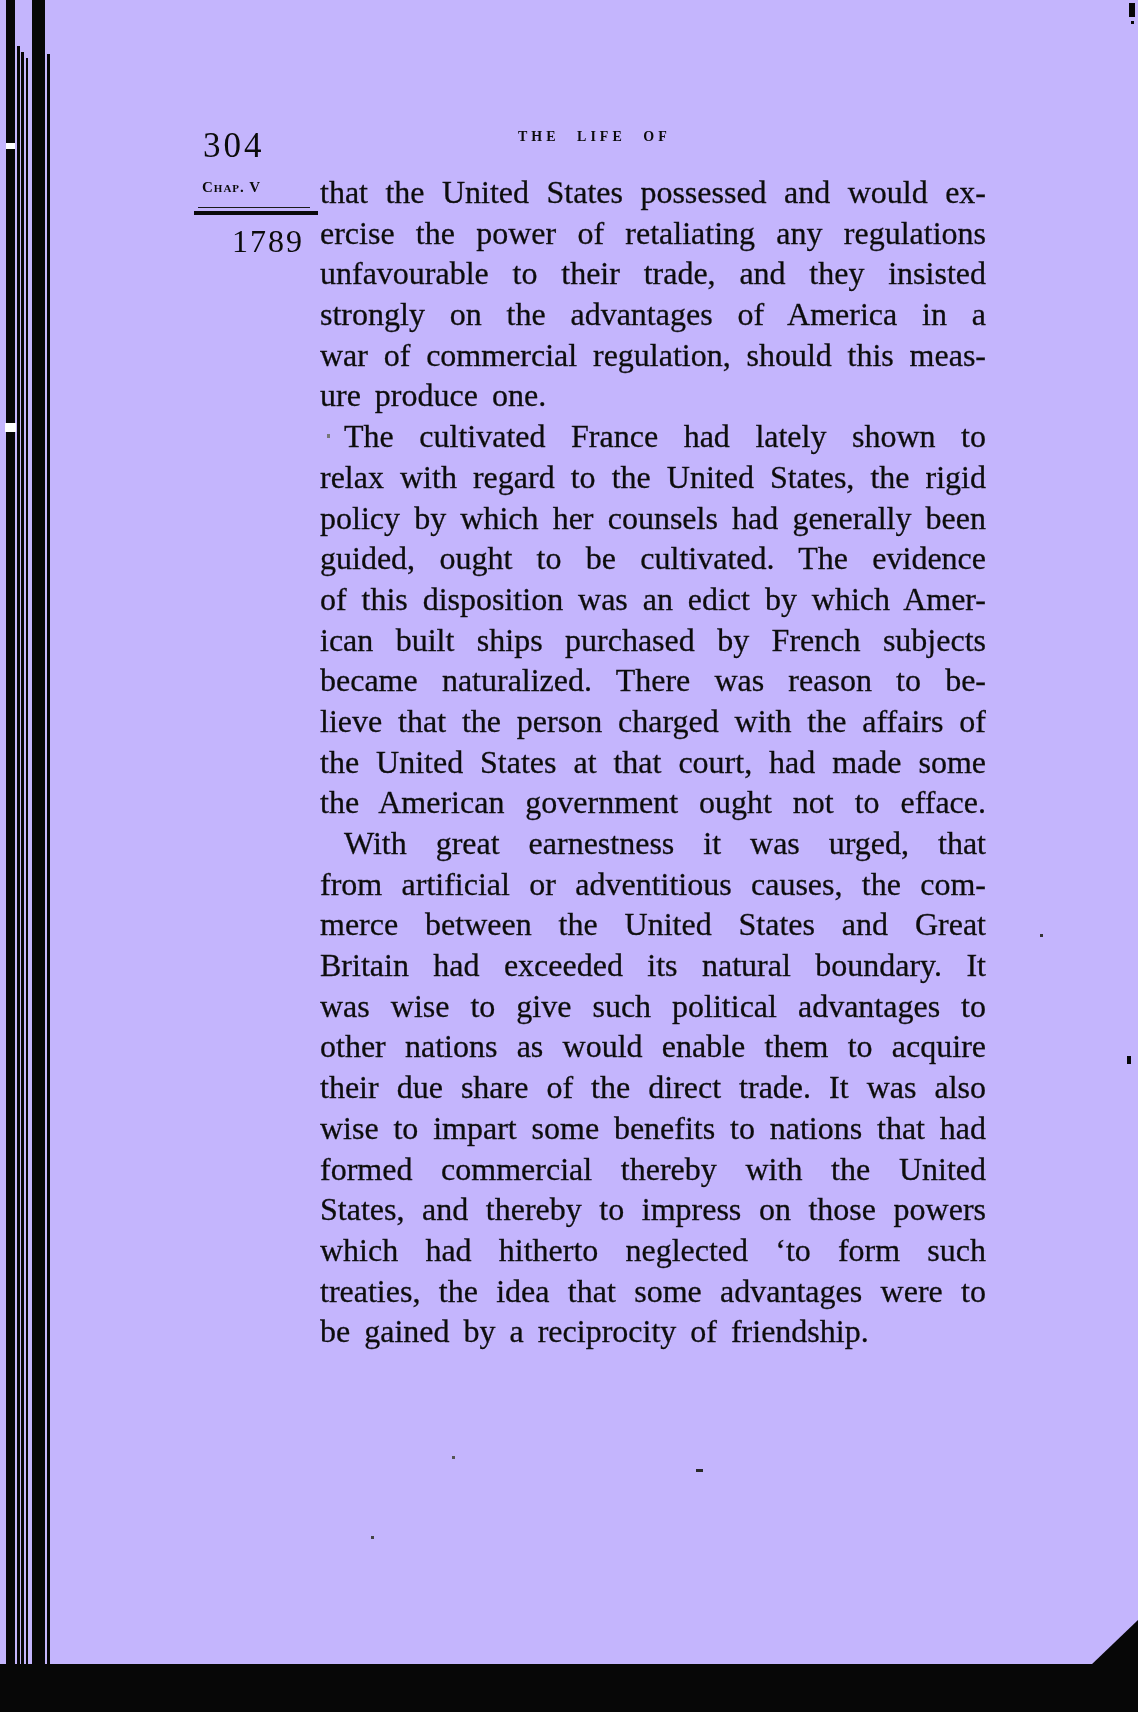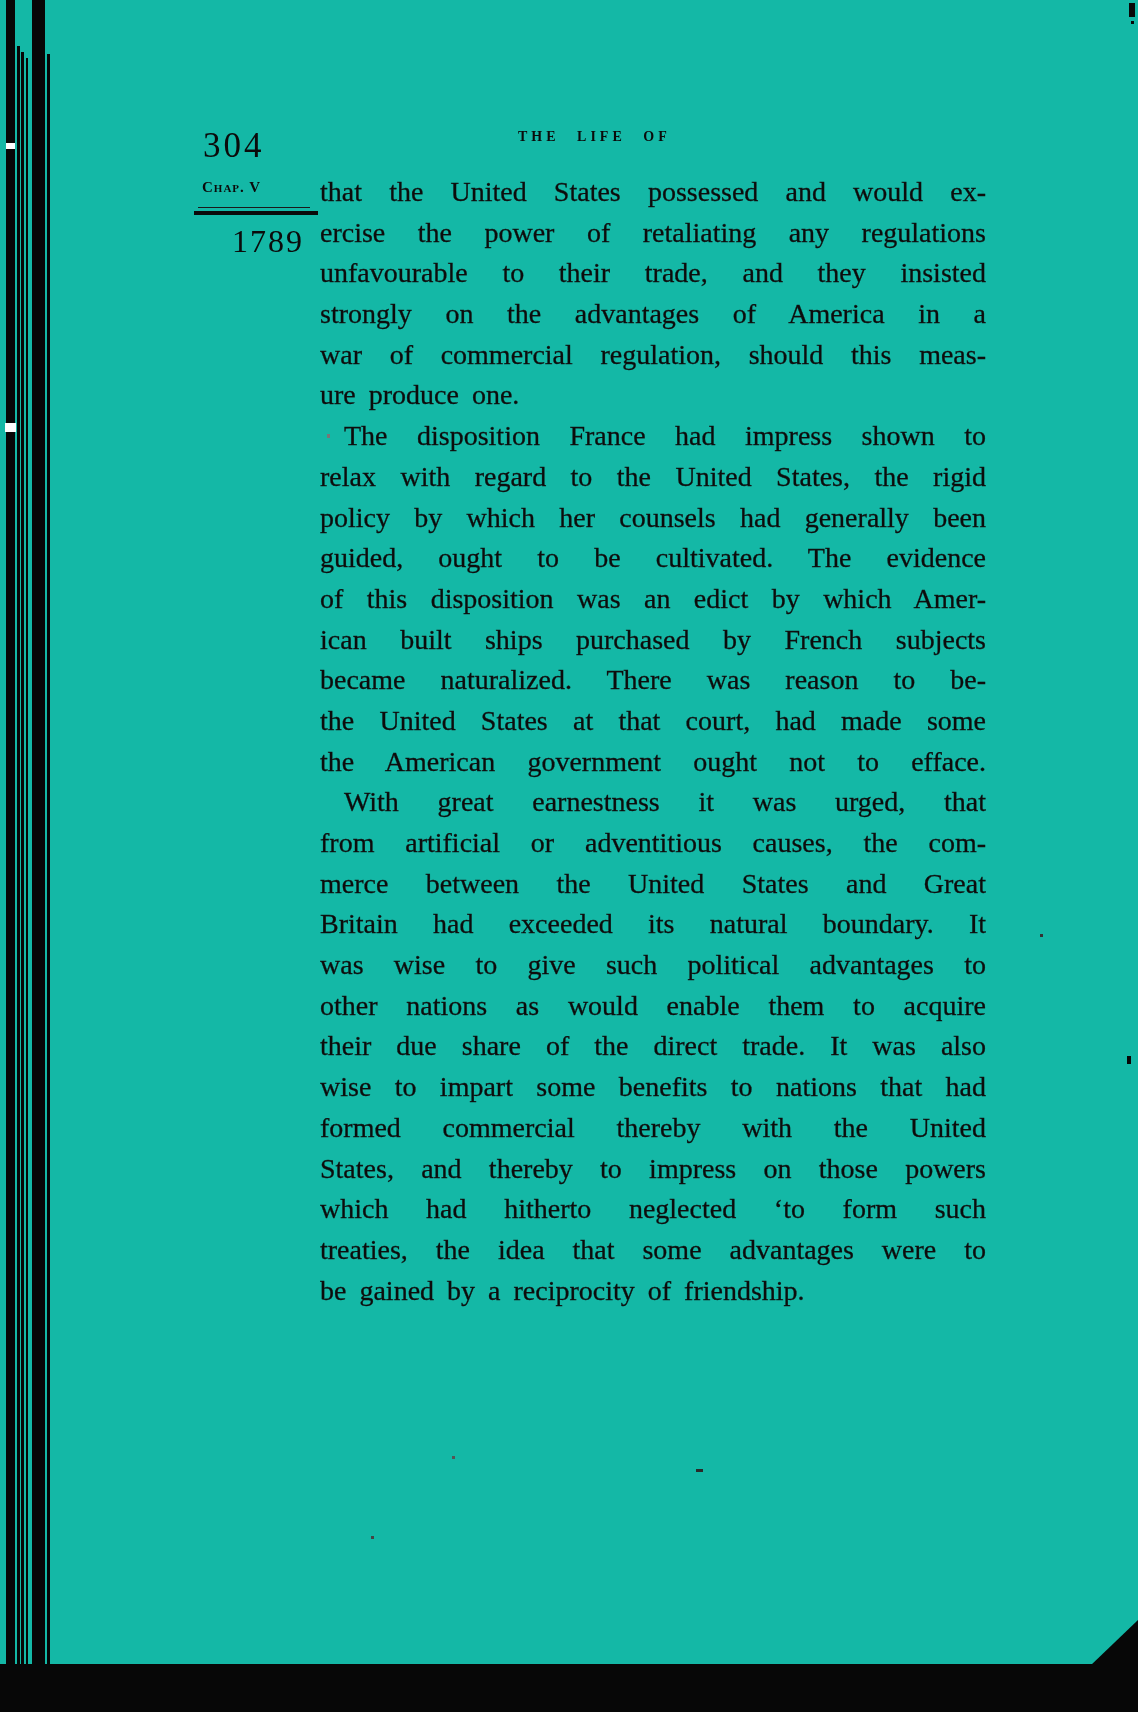--- a/index.html
+++ b/index.html
@@ -4,21 +4,21 @@
 <style>
   html, body { margin: 0; padding: 0; }
   body {
     width: 1138px; height: 1712px;
     position: relative; overflow: hidden;
     background: #ffffff;
     font-family: "Liberation Serif", serif;
   }
   .page {
     position: absolute; inset: 0;
-    background: #14b8a6; color: #0c0c0c;
+    background: #c4b5fd; color: #0c0c0c;
   }
   
   .page-number {
     position: absolute; left: 203px; top: 126px;
     font-size: 35px; letter-spacing: 3px; color: #0b0b0b;
   }
   .running-header {
     position: absolute; left: 518px; top: 129px;
     font-size: 14px; font-weight: bold;
     letter-spacing: 4px; word-spacing: 10px; color: #0b0b0b;
@@ -41,21 +41,21 @@
     font-size: 32px; letter-spacing: 2px; color: #0b0b0b;
   }
   
   .body-text {
     position: absolute; left: 320px; top: 172px; width: 666px;
     color: #0c0c0c;
     -webkit-text-stroke: 0.3px #161616;
   }
   .bl {
     height: 40.7px; line-height: 40.7px;
-    font-size: 28px; overflow: hidden; white-space: normal;
+    font-size: 32px; overflow: hidden; white-space: normal;
   }
   .bl.j { text-align: justify; text-align-last: justify; }
   .bl.nj { text-align: left; word-spacing: 6px; }
   .bl.ind { text-indent: 24px; }
   
   .artifact { position: absolute; background: #070707; }
   .gap { position: absolute; background: #fefefe; }
   .wedge-br {
     position: absolute; left: 1090px; top: 1620px;
     width: 48px; height: 46px; background: #070707;
@@ -75,27 +75,28 @@
   <div class="margin-rule"></div>
   <div class="margin-year">1789</div>
 
   <div class="body-text" id="body-lines">
       <div class="bl j">that the United States possessed and would ex-</div>
       <div class="bl j">ercise the power of retaliating any regulations</div>
       <div class="bl j">unfavourable to their trade, and they insisted</div>
       <div class="bl j">strongly on the advantages of America in a</div>
       <div class="bl j">war of commercial regulation, should this meas-</div>
       <div class="bl nj">ure produce one.</div>
-      <div class="bl j ind">The disposition France had impress shown to</div>
+      <div class="bl j ind">The cultivated France had lately shown to</div>
       <div class="bl j">relax with regard to the United States, the rigid</div>
       <div class="bl j">policy by which her counsels had generally been</div>
       <div class="bl j">guided, ought to be cultivated.  The evidence</div>
       <div class="bl j">of this disposition was an edict by which Amer-</div>
       <div class="bl j">ican built ships purchased by French subjects</div>
       <div class="bl j">became naturalized.  There was reason to be-</div>
+      <div class="bl j">lieve that the person charged with the affairs of</div>
       <div class="bl j">the United States at that court, had made some</div>
       <div class="bl j">the American government ought not to efface.</div>
       <div class="bl j ind">With great earnestness it was urged, that</div>
       <div class="bl j">from artificial or adventitious causes, the com-</div>
       <div class="bl j">merce between the United States and Great</div>
       <div class="bl j">Britain had exceeded its natural boundary.  It</div>
       <div class="bl j">was wise to give such political advantages to</div>
       <div class="bl j">other nations as would enable them to acquire</div>
       <div class="bl j">their due share of the direct trade.  It was also</div>
       <div class="bl j">wise to impart some benefits to nations that had</div>

